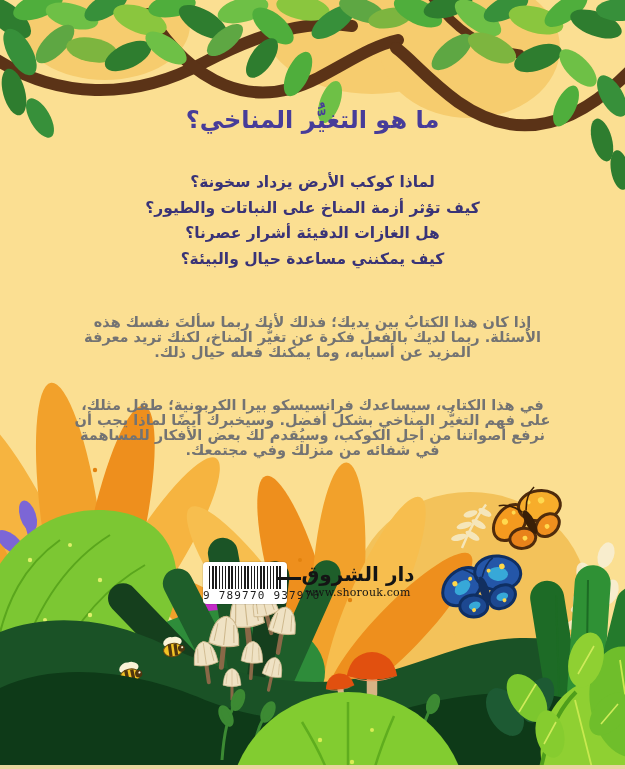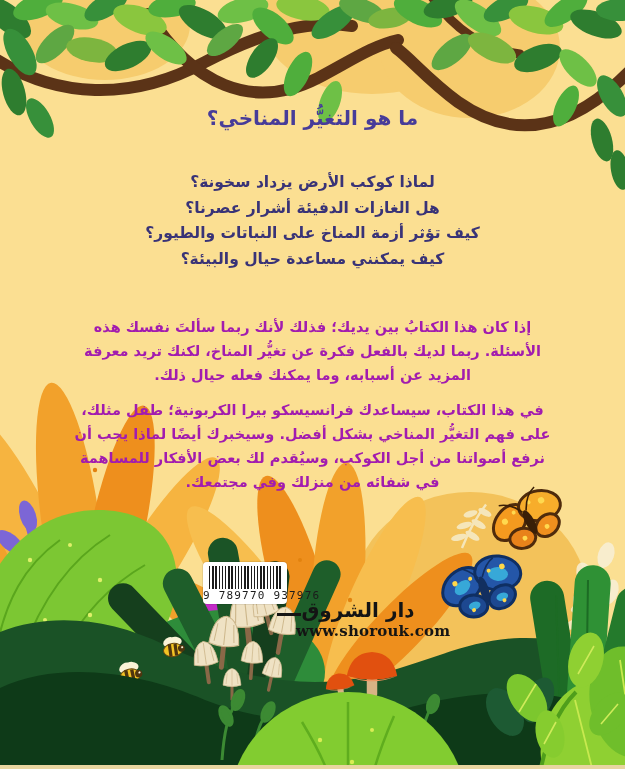--- a/index.html
+++ b/index.html
@@ -3,43 +3,43 @@
 <meta charset="utf-8">
 <style>
   html,body{margin:0;padding:0;}
   .cover{
     position:relative;width:625px;height:769px;overflow:hidden;
     background:#FBDF92;
     font-family:"DejaVu Sans",sans-serif;
   }
   .art{position:absolute;inset:0;z-index:1;}
   .txt{position:absolute;z-index:2;text-align:center;direction:rtl;font-weight:bold;}
-  .title{top:106px;left:0;width:625px;font-size:20px;color:#473C99;letter-spacing:.2px;}
+  .title{top:106px;left:0;width:625px;font-size:24px;color:#473C99;letter-spacing:.2px;}
   .questions{top:170px;left:0;width:625px;font-size:15.5px;line-height:25.5px;color:#393377;}
-  .para{left:72px;width:481px;font-size:14.5px;line-height:24px;color:#a21caf;}
+  .para{left:72px;width:481px;font-size:14.5px;line-height:15px;color:#737373;}
   .para1{top:315px;}
   .para2{top:398px;}
   .barcode{
     position:absolute;z-index:2;left:203px;top:562px;width:84px;height:42px;
     background:#FFFFFF;border-radius:4px;box-shadow:0 0 0 1px rgba(0,0,0,.08);
     display:flex;flex-direction:column;align-items:stretch;
   }
   .bars{
     height:23px;margin:4px 6px 0 6px;
     background:repeating-linear-gradient(90deg,#1b1b1b 0 1.5px,#ffffff 1.5px 3.2px);
   }
   .bars:after{content:"";display:block;}
   .barcode-num{
     font-family:"DejaVu Sans Mono",monospace;font-size:11px;color:#1b1b1b;
     text-align:center;letter-spacing:1.2px;margin-top:0;white-space:nowrap;
   }
-  .publisher{position:absolute;z-index:2;left:296px;top:563px;width:124px;text-align:center;direction:rtl;margin-top:36px;}
+  .publisher{position:absolute;z-index:2;left:296px;top:563px;width:124px;text-align:center;direction:rtl;}
   .pub-name{position:relative;display:inline-block;font-size:20px;font-weight:900;color:#141414;line-height:1.1;}
   .pub-tail{position:absolute;left:-24px;bottom:5px;width:24px;height:3.5px;background:#141414;}
-  .pub-site{font-family:"DejaVu Serif",serif;font-size:15px;font-weight:bold;color:#141414;direction:ltr;margin-top:1px;letter-spacing:.2px;}
+  .pub-site{font-family:"DejaVu Serif",serif;font-size:11px;font-weight:normal;color:#141414;direction:ltr;margin-top:1px;letter-spacing:.2px;}
 </style>
 </head>
 <body>
 
 <div class="cover">
 
   <svg class="art" viewBox="0 0 625 769" aria-hidden="true">
     <defs>
       <g id="wm">
         <rect x="-2.5" y="-4" width="5" height="32" rx="2.5" fill="#8A6847"></rect>
@@ -332,22 +332,22 @@
       <path d="M-2,-12 C-7,-20 -12,-25 -18,-27 M2,-12 C7,-20 12,-25 18,-27" stroke="#122F60" stroke-width="1.6" fill="none"></path>
     </g>
 
     <rect x="0" y="765" width="625" height="4" fill="#E8D5A0"></rect>
   </svg>
 
   <div class="txt title">ما هو التغيُّر المناخي؟</div>
 
   <div class="txt questions">
     <div>لماذا كوكب الأرض يزداد سخونة؟</div>
+    <div>كيف تؤثر أزمة المناخ على النباتات والطيور؟</div>
     <div>هل الغازات الدفيئة أشرار عصرنا؟</div>
-    <div>كيف تؤثر أزمة المناخ على النباتات والطيور؟</div>
     <div>كيف يمكنني مساعدة حيال والبيئة؟</div>
   </div>
 
   <div class="txt para para1">إذا كان هذا الكتابُ بين يديك؛ فذلك لأنك ربما سألتَ نفسك هذه الأسئلة. ربما لديك بالفعل فكرة عن تغيُّر المناخ، لكنك تريد معرفة المزيد عن أسبابه، وما يمكنك فعله حيال ذلك.</div>
   <div class="txt para para2">في هذا الكتاب، سيساعدك فرانسيسكو بيرا الكربونية؛ طفل مثلك، على فهم التغيُّر المناخي بشكل أفضل. وسيخبرك أيضًا لماذا يجب أن نرفع أصواتنا من أجل الكوكب، وسيُقدم لك بعض الأفكار للمساهمة في شفائه من منزلك وفي مجتمعك.</div>
 
   <div class="barcode">
     <div class="bars"></div>
     <div class="barcode-num">9 789770 937976</div>
   </div>

